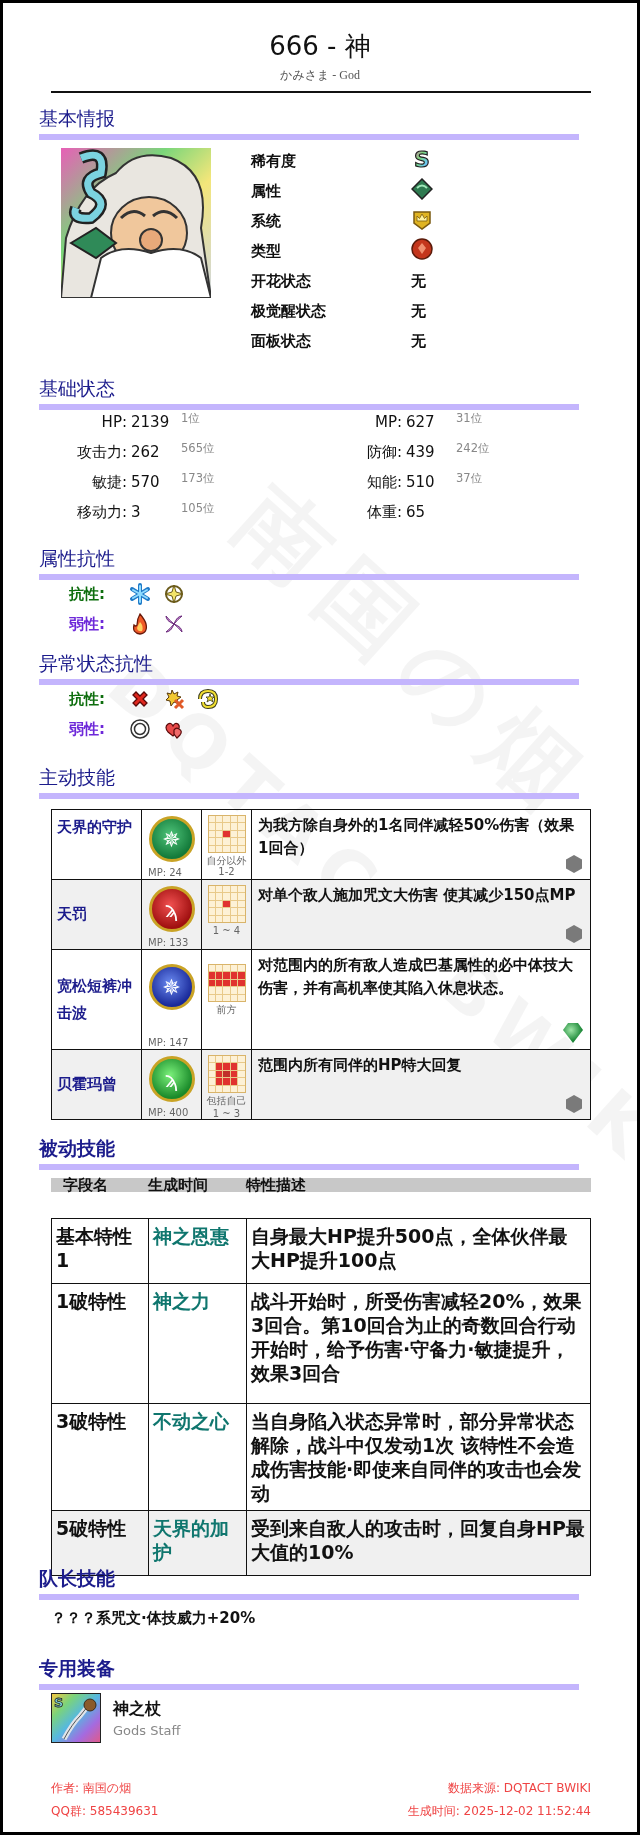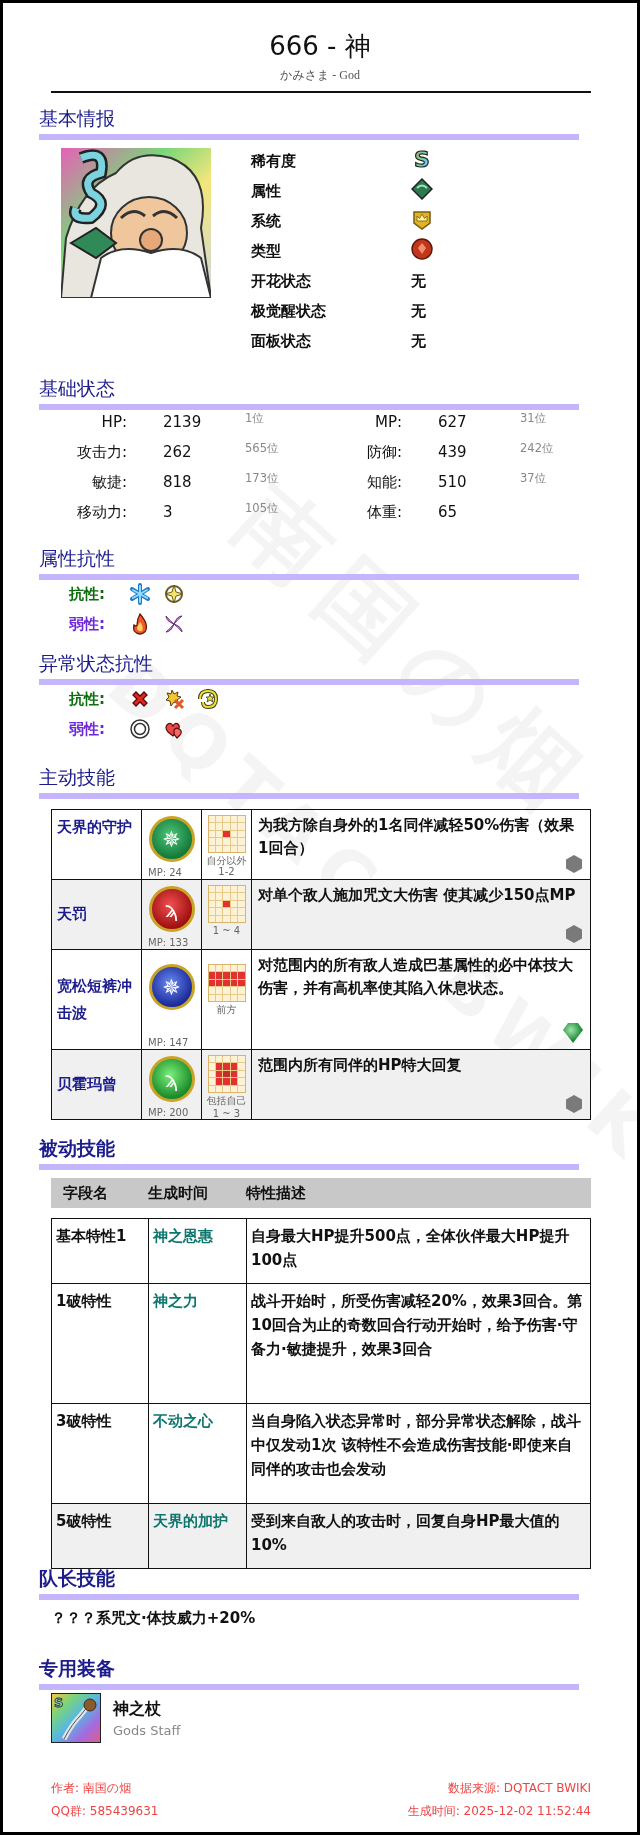--- a/index.html
+++ b/index.html
@@ -26,21 +26,21 @@
   
   .portrait { position: absolute; left: 58px; top: 145px; width: 150px; height: 150px; overflow: hidden; }
   .info-grid { position: absolute; left: 248px; top: 143px; width: 300px; }
   .info-row { height: 30px; display: flex; align-items: center; font-size: 15px; font-weight: bold; }
   .info-row .k { width: 160px; }
   .info-row .v { font-size: 15px; }
 
   
   .stats { position: absolute; left: 48px; top: 410px; width: 540px; font-size: 15px; }
   .stat-row { height: 30px; position: relative; }
-  .stat { position: absolute; display: flex; align-items: baseline; gap: 32px; }
+  .stat { position: absolute; display: flex; align-items: baseline; }
   .stat .lab { width: 76px; text-align: right; }
   .stat .val { width: 50px; padding-left: 4px; }
   .stat .rank { font-size: 11.5px; color: #888; padding-left: 4px; position: relative; top: -5px; }
   .left-col { left: 0; }
   .right-col { left: 275px; }
 
   
   .res-row { position: absolute; left: 60px; display: flex; align-items: center; height: 28px; }
   .res-row .lab { width: 60px; font-size: 15px; font-weight: bold; margin-left: 6px; }
   .res-row .lab.good { color: #0e6e0e; }
@@ -61,24 +61,24 @@
   .mp { font-size: 10px; color: #666; position: absolute; bottom: 1px; left: 6px; }
   .grid5 { width: 38px; height: 38px; margin: 5px auto 0; display: grid; grid-template-columns: repeat(5, 1fr); grid-template-rows: repeat(5, 1fr); gap: 1px; background: #e8c98a; border: 1px solid #d9b46a; }
   .grid5 span { background: #fdf1d6; }
   .grid5 span.on { background: #e0322f; }
   .grid5 span.self { background: #c0302a; }
   .rng-lab { font-size: 10px; color: #666; line-height: 11px; margin-top: 2px; }
   .hex { position: absolute; right: 8px; bottom: 6px; width: 16px; height: 18px; background: #7a7a7a; clip-path: polygon(50% 0, 100% 25%, 100% 75%, 50% 100%, 0 75%, 0 25%); }
   .gem { position: absolute; right: 7px; bottom: 6px; width: 20px; height: 20px; background: radial-gradient(circle at 40% 35%, #9fe6a8, #1f8a3a 60%, #0d5a23); clip-path: polygon(50% 100%, 0 35%, 25% 0, 75% 0, 100% 35%); }
 
   
-  .p-head { position: absolute; left: 48px; top: 1175px; width: 540px; height: 30px; background: #c8c8c8; display: flex; align-items: center; font-size: 15px; font-weight: bold; }
+  .p-head { position: absolute; left: 48px; top: 1175px; width: 540px; height: 14px; background: #c8c8c8; display: flex; align-items: center; font-size: 15px; font-weight: bold; }
   .p-head span { display: inline-block; }
   .ptable { position: absolute; left: 48px; top: 1215px; width: 540px; }
-  .ptable td { border: 1.5px solid #111; vertical-align: top; padding: 5px 4px; font-size: 15px; font-weight: bold; line-height: 24px; }
+  .ptable td { border: 1.5px solid #111; vertical-align: top; padding: 5px 4px; font-size: 19px; font-weight: bold; line-height: 24px; }
   .ptable tr.alt td { background: #f0f0f0; }
   .pc1 { width: 97px; }
   .pc2 { width: 98px; color: #0f766e; }
   .pc3 { }
 
   .leader { position: absolute; left: 48px; top: 1606px; font-size: 15px; font-weight: bold; }
   .equip { position: absolute; left: 48px; top: 1690px; display: flex; align-items: flex-start; }
   .equip-icon { width: 50px; height: 50px; border: 1.5px solid #222; background: linear-gradient(135deg, #f3c842, #7bd37b, #56b8e0, #a46be0, #e05a8a); position: relative; overflow: hidden; }
   .equip-text { padding-left: 12px; }
   .equip-name { font-size: 16px; font-weight: bold; margin-top: 6px; }
@@ -203,21 +203,21 @@
         </div>
       <div class="stat right-col">
           <span class="lab">防御:</span>
           <span class="val">439</span>
           <span class="rank">242位</span>
         </div>
     </div>
     <div class="stat-row">
       <div class="stat left-col">
           <span class="lab">敏捷:</span>
-          <span class="val">818</span>
+          <span class="val">570</span>
           <span class="rank">173位</span>
         </div>
       <div class="stat right-col">
           <span class="lab">知能:</span>
           <span class="val">510</span>
           <span class="rank">37位</span>
         </div>
     </div>
     <div class="stat-row">
       <div class="stat left-col">
@@ -446,21 +446,21 @@
       </td>
       <td class="sk-desc">
         <span>对范围内的所有敌人造成巴基属性的必中体技大伤害，并有高机率使其陷入休息状态。</span>
         <span class="gem"></span>
       </td>
     </tr>
     <tr class="alt" style="height:70px;">
       <td class="sk-name" style="vertical-align:middle;">贝霍玛曾</td>
       <td class="sk-icon">
         <div class="orb" style="background: radial-gradient(circle at 45% 40%, #7af07a, #1a8a2a 70%);">ϡ</div>
-        <span class="mp">MP: 200</span>
+        <span class="mp">MP: 400</span>
       </td>
       <td class="sk-range">
         <div class="grid5">
           <span></span>
               <span></span>
               <span></span>
               <span></span>
               <span></span>
           <span></span>
               <span class="on"></span>

